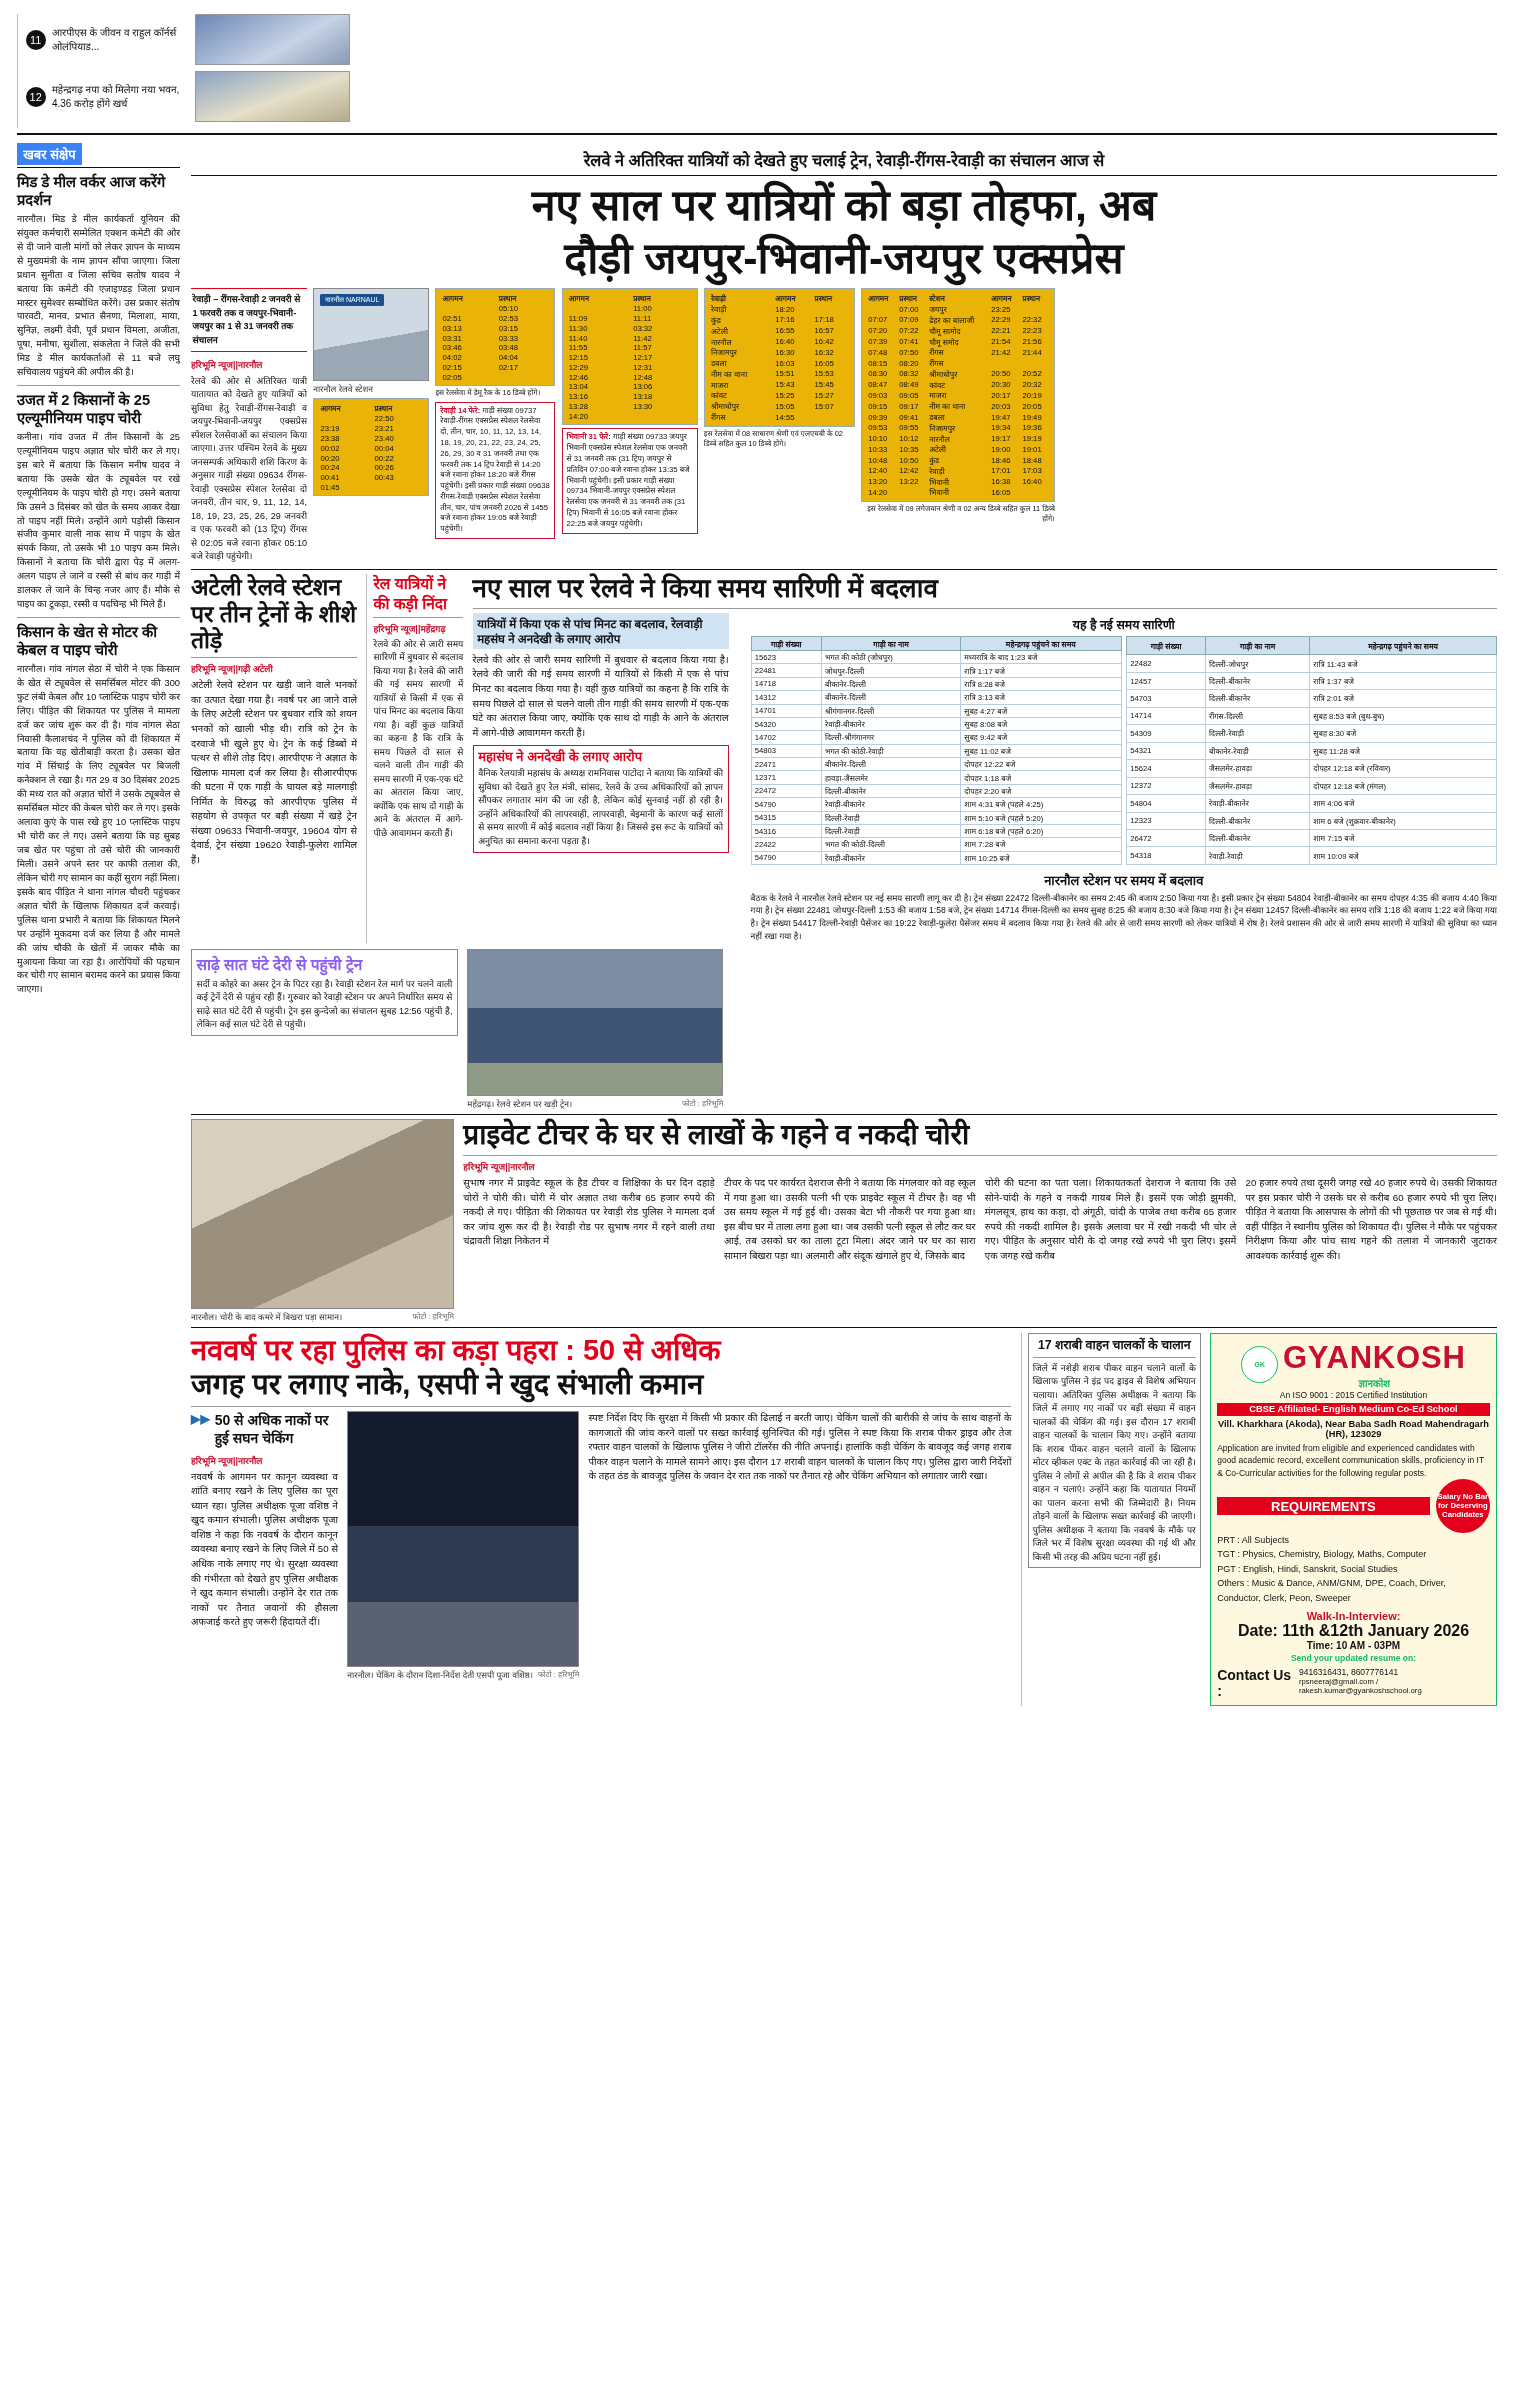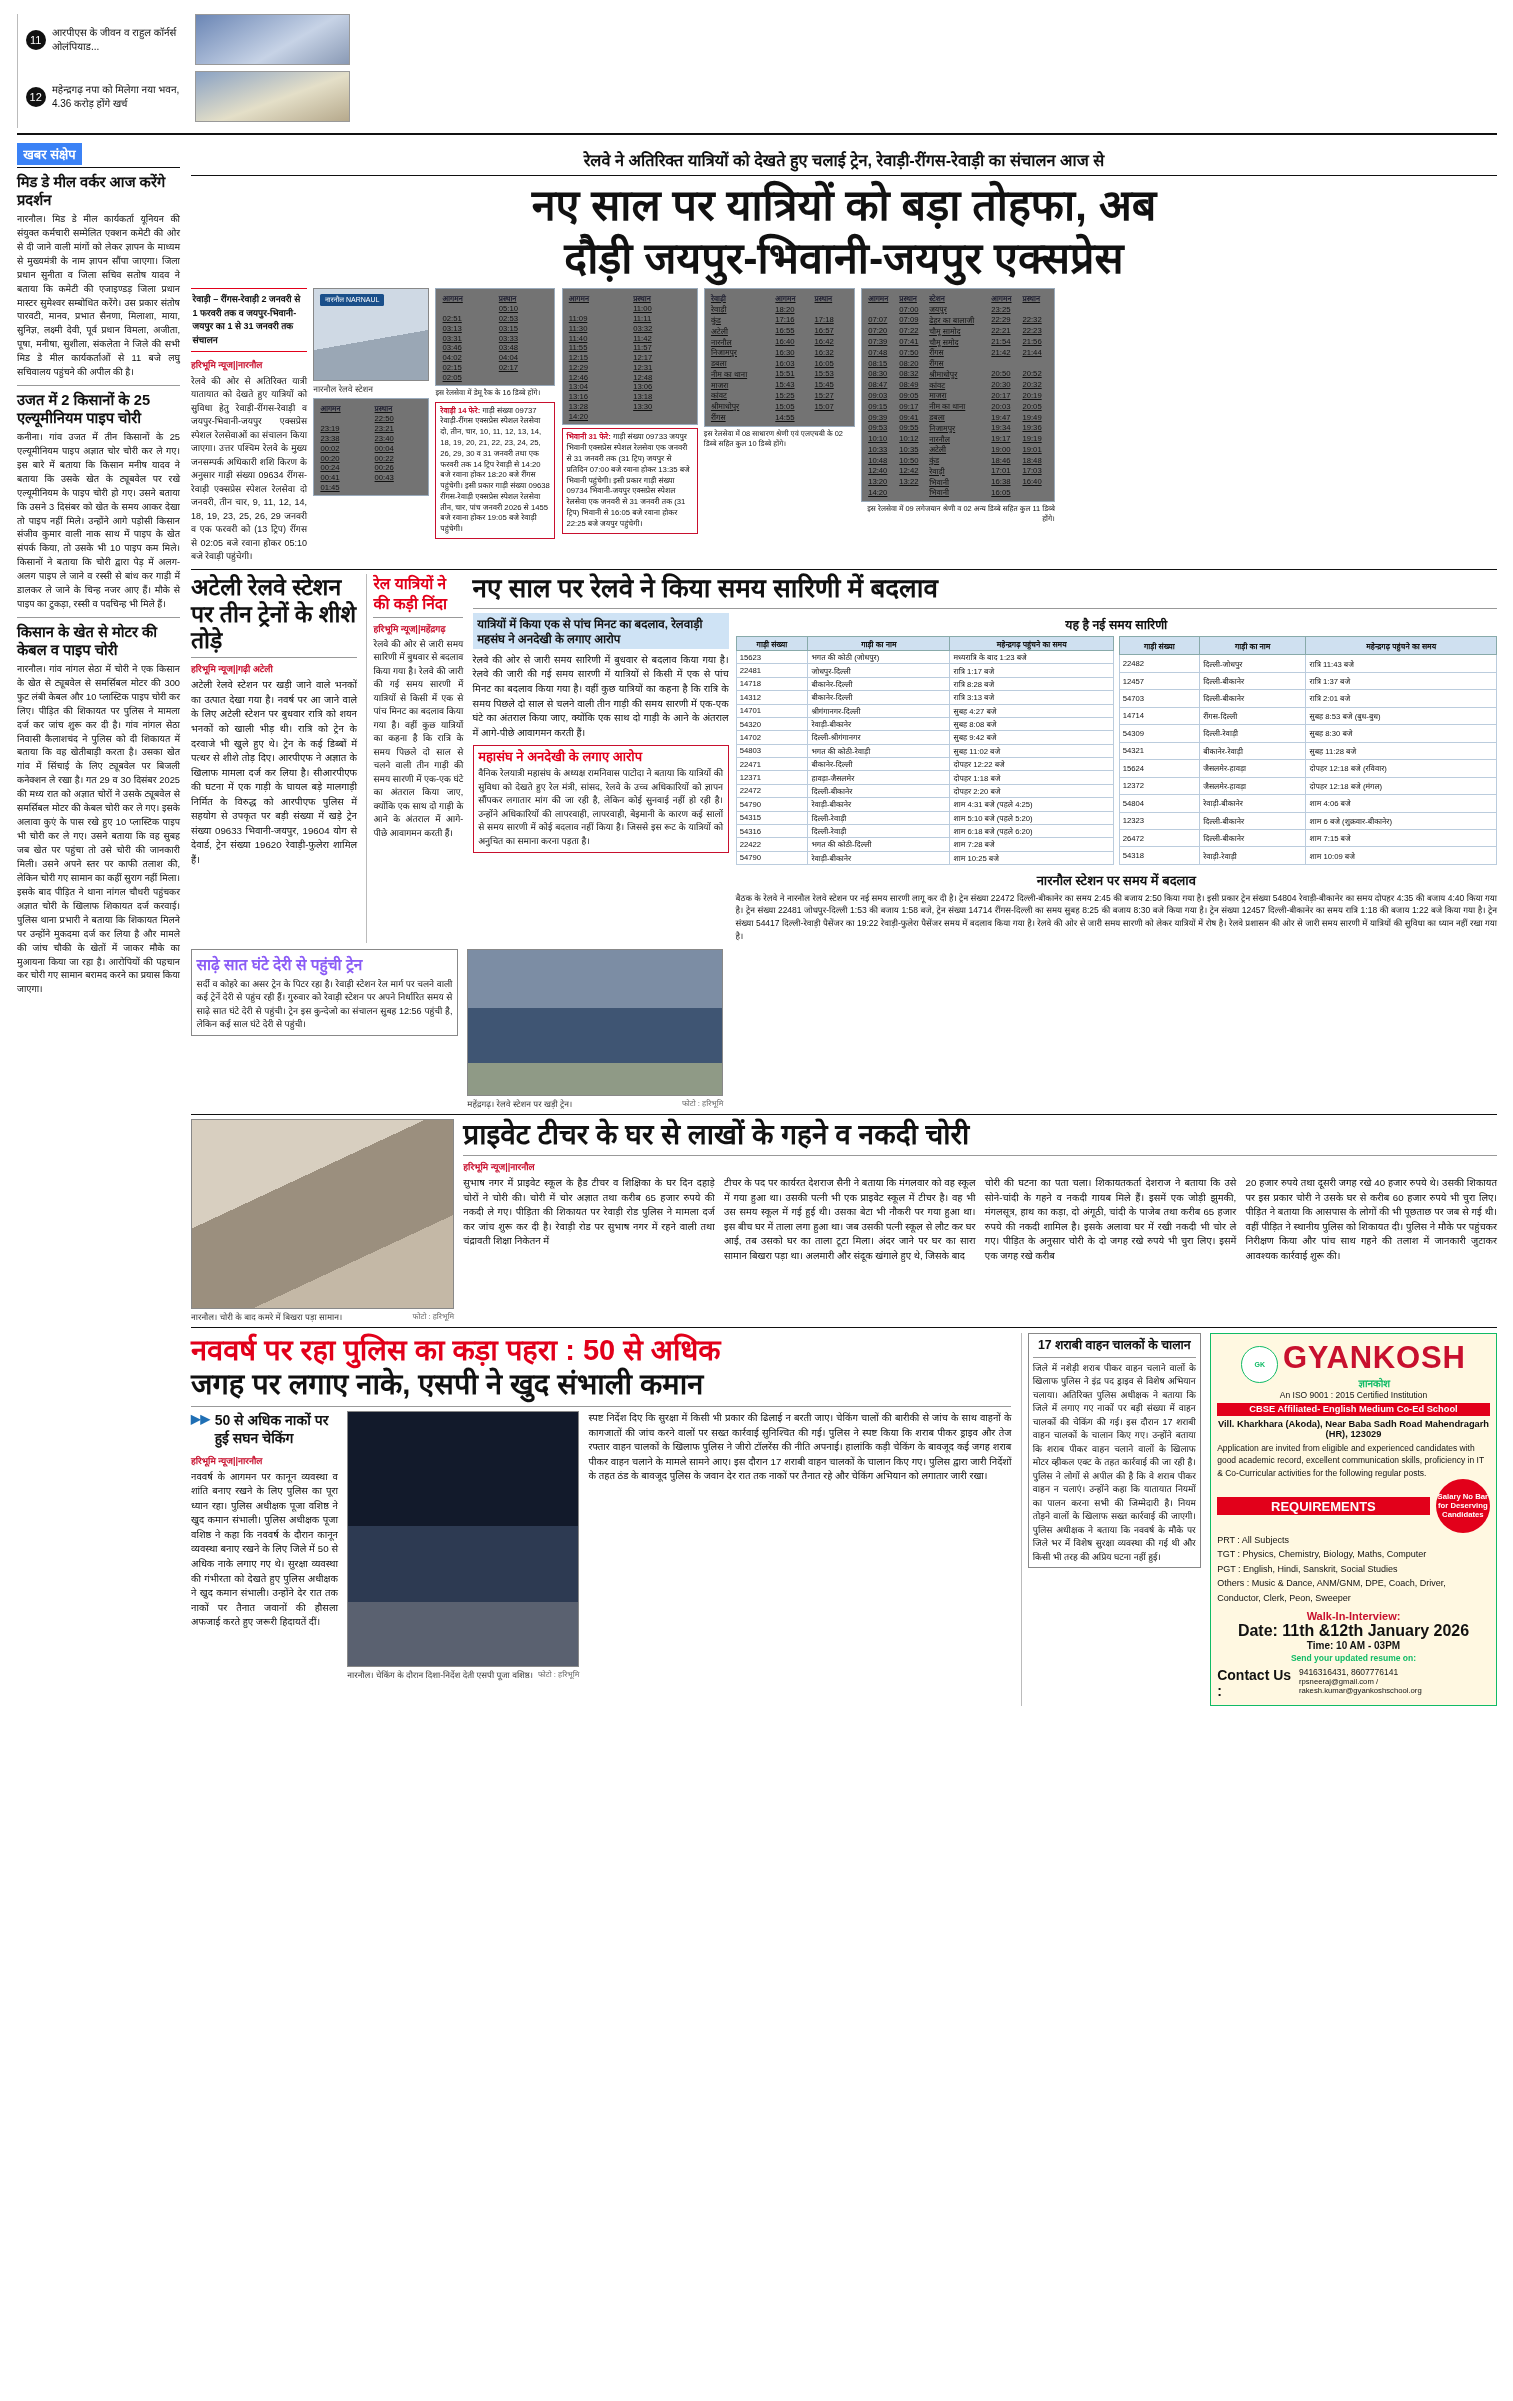--- a/index.html
+++ b/index.html
@@ -53,21 +53,21 @@
     padding:2.3px 6.2px;display:inline-block;
   }
   .rail-head-wrap { border-bottom:1.5px solid #111; padding-bottom:1.5px; }
   .rail-item-title { font-size:14.7px; font-weight:bold; line-height:1.22; margin:6.2px 0 3.1px; }
   .rail p { font-size:9.3px; line-height:1.5; text-align:justify; margin:0 0 4.6px; }
 
   .content { flex:1; }
 
   
   .tt-wrap { display:flex; gap:6.2px; margin-top:6.2px; align-items:flex-start; }
-  .tt-box { border:0.8px solid #9ab; background:#737373; padding:3.1px 3.9px;text-decoration:underline; }
+  .tt-box { border:0.8px solid #9ab; background:#eab308; padding:3.1px 3.9px; }
   table.tt { border-collapse:collapse; font-size:7.7px; width:100%; }
   table.tt th { font-size:7.4px; font-weight:bold; padding:0.8px 2.3px; text-align:left; color:#223; }
   table.tt td { padding:0.4px 2.3px; white-space:nowrap; }
   .tt-note { font-size:7.4px; line-height:1.35; margin-top:2.3px; }
 
   .redbox { border:0.8px solid #c8102e; padding:3.1px 3.9px; font-size:7.7px; line-height:1.4; margin-top:3.1px; }
   .redbox b { color:#c8102e; }
 
   .photo { border:0.8px solid #888; position:relative; }
 
@@ -542,21 +542,21 @@
         <div style="width:97px;flex:none;border-left:0.8px solid #bbb;padding-left:6.2px;">
           <div style="font-size:15.5px;font-weight:bold;color:#e2001a;line-height:1.25;">रेल यात्रियों ने की कड़ी निंदा</div>
           <div class="thin-rule"></div>
           <div class="byline">हरिभूमि न्यूज||महेंद्रगढ़</div>
           <div class="body-text" style="margin-top:3.1px;font-size:9px;">रेलवे की ओर से जारी समय सारिणी में बुधवार से बदलाव किया गया है। रेलवे की जारी की गई समय सारणी में यात्रियों से किसी में एक से पांच मिनट का बदलाव किया गया है। वहीं कुछ यात्रियों का कहना है कि रात्रि के समय पिछले दो साल से चलने वाली तीन गाड़ी की समय सारणी में एक-एक घंटे का अंतराल किया जाए, क्योंकि एक साथ दो गाड़ी के आने के अंतराल में आगे-पीछे आवागमन करती हैं।</div>
         </div>
 
         <div style="flex:1;">
           <div class="sec-head" style="font-size:26px;">नए साल पर रेलवे ने किया समय सारिणी में बदलाव</div>
           <div class="thin-rule"></div>
-          <div style="display:flex;gap:7px;">
+          <div style="display:flex;gap:22px;">
             <div style="width:256px;flex:none;">
               <div class="sub-strip">यात्रियों में किया एक से पांच मिनट का बदलाव, रेलवाड़ी महसंघ ने अनदेखी के लगाए आरोप</div>
               <div class="body-text" style="margin-top:3.9px;">रेलवे की ओर से जारी समय सारिणी में बुधवार से बदलाव किया गया है। रेलवे की जारी की गई समय सारणी में यात्रियों से किसी में एक से पांच मिनट का बदलाव किया गया है। वहीं कुछ यात्रियों का कहना है कि रात्रि के समय पिछले दो साल से चलने वाली तीन गाड़ी की समय सारणी में एक-एक घंटे का अंतराल किया जाए, क्योंकि एक साथ दो गाड़ी के आने के अंतराल में आगे-पीछे आवागमन करती हैं।</div>
               <div style="border:0.8px solid #c8102e;margin-top:4.6px;padding:3.1px 4.6px;">
                 <div style="font-size:13px;font-weight:bold;color:#e2001a;line-height:1.25;">महासंघ ने अनदेखी के लगाए आरोप</div>
                 <div class="body-text" style="font-size:9px;margin-top:2.3px;">वैनिक रेलयात्री महासंघ के अध्यक्ष रामनिवास पाटोदा ने बताया कि यात्रियों की सुविधा को देखते हुए रेल मंत्री, सांसद, रेलवे के उच्च अधिकारियों को ज्ञापन सौंपकर लगातार मांग की जा रही है, लेकिन कोई सुनवाई नहीं हो रही है। उन्होंने अधिकारियों की लापरवाही, लापरवाही, बेइमानी के कारण कई सालों से समय सारणी में कोई बदलाव नहीं किया है। जिससे इस रूट के यात्रियों को अनुचित का समाना करना पड़ता है।</div>
               </div>
             </div>
             <div style="flex:1;">
               <div class="sched-title">यह है नई समय सारिणी</div>

